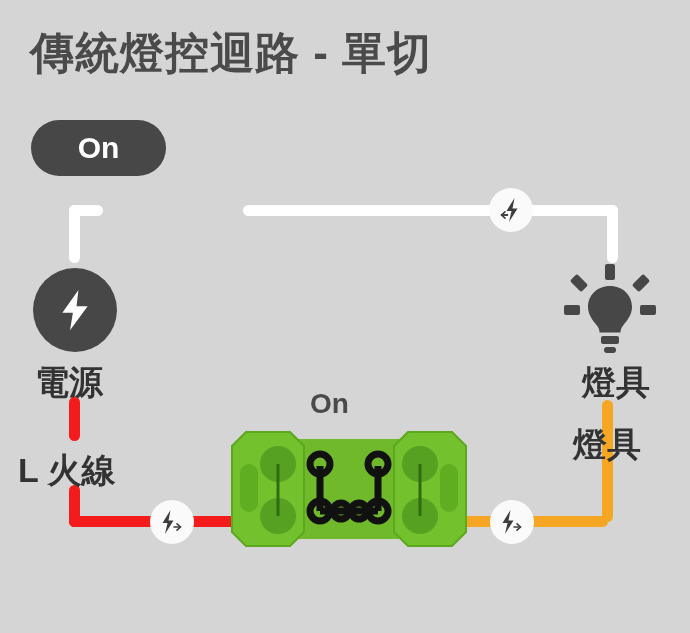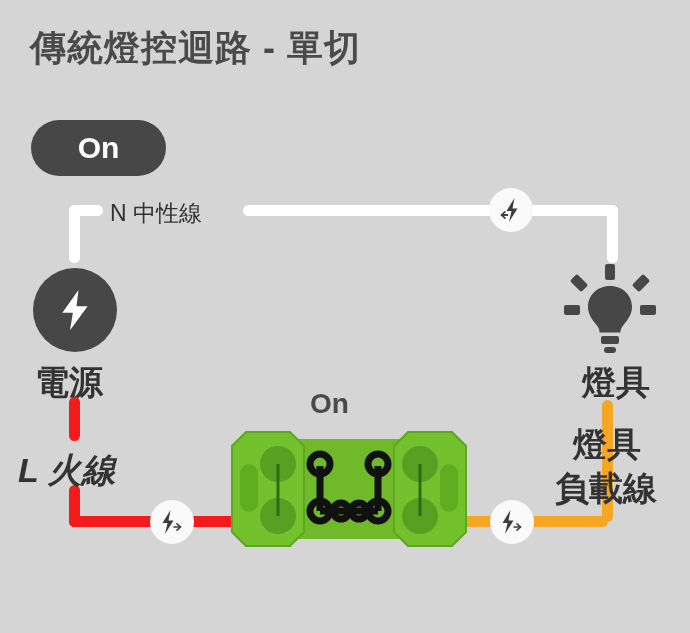--- a/index.html
+++ b/index.html
@@ -14,21 +14,21 @@
     background: #d5d5d5;
     font-family: "Liberation Sans", "DejaVu Sans", sans-serif;
     overflow: hidden;
   }
 
   
   #title {
     position: absolute;
     left: 30px;
     top: 24px;
-    font-size: 36px;
+    font-size: 44px;
     font-weight: bold;
     color: #4a4a4a;
     letter-spacing: 1px;
     white-space: nowrap;
   }
   #state-pill {
     position: absolute;
     left: 31px;
     top: 120px;
     width: 135px;
@@ -135,21 +135,20 @@
   </div>
 
   <div class="wire wire-v w-neutral" style="left:69px; top:205px; height:58px;"></div>
 
   <div class="wire wire-h w-neutral" style="left:69px; top:205px; width:34px;"></div>
 
   <div class="wire wire-h w-neutral" style="left:243px; top:205px; width:375px;"></div>
 
   <div class="wire wire-v w-neutral" style="left:607px; top:205px; height:58px;"></div>
 
-  <div class="label-thin" style="left:110px; top:198px;">N 中性線</div>
 
   <div class="badge" style="left:489px; top:188px;">
     <svg width="30" height="30" viewBox="0 0 30 30">
       <path d="M18.5 3 L10.5 16 L15.5 16 L13 27 L21.5 13.5 L16.5 13.5 Z" fill="#3d3d3d"></path>
       <path d="M12 20 L5 20 M12 20 L12 20" stroke="#3d3d3d" stroke-width="1.6" fill="none"></path>
       <path d="M5.5 20 L9 16.8 M5.5 20 L9 23.2" stroke="#3d3d3d" stroke-width="1.6" fill="none" stroke-linecap="round"></path>
       <line x1="5.5" y1="20" x2="11.5" y2="20" stroke="#3d3d3d" stroke-width="1.6" stroke-linecap="round"></line>
     </svg>
   </div>
 
@@ -157,21 +156,21 @@
     <svg width="46" height="46" viewBox="0 0 24 24">
       <path d="M13.8 1.5 L5.4 13.4 L10.9 13.4 L9.4 22.5 L18.6 10.1 L12.8 10.1 Z" fill="#ffffff"></path>
     </svg>
   </div>
   <div class="label" style="left:35px; top:360px;">電源</div>
 
   <div class="wire wire-v w-live" style="left:69px; top:397px; height:44px;"></div>
   <div class="wire wire-v w-live" style="left:69px; top:485px; height:42px;"></div>
   <div class="wire wire-h w-live" style="left:69px; top:516px; width:210px;"></div>
 
-  <div class="label" style="left:18px; top:448px;font-style:italic;">L 火線</div>
+  <div class="label" style="left:18px; top:448px;">L 火線</div>
 
   <div class="badge" style="left:150px; top:500px;">
     <svg width="30" height="30" viewBox="0 0 30 30">
       <path d="M13.5 3 L5.5 16 L10.5 16 L8 27 L16.5 13.5 L11.5 13.5 Z" fill="#3d3d3d"></path>
       <line x1="17" y1="20" x2="23.5" y2="20" stroke="#3d3d3d" stroke-width="1.6" stroke-linecap="round"></line>
       <path d="M23.5 20 L20 16.8 M23.5 20 L20 23.2" stroke="#3d3d3d" stroke-width="1.6" fill="none" stroke-linecap="round"></path>
     </svg>
   </div>
 
   <div class="wire wire-h w-load" style="left:424px; top:516px; width:184px;"></div>
@@ -195,21 +194,20 @@
       <rect x="74" y="13" width="10" height="16" rx="2" fill="#474747" transform="rotate(45 79 21)"></rect>
 
       <path d="M48 24 C35 24 26 33.5 26 45 C26 53 31 58.5 34.5 63 C36.5 65.6 37.5 67.5 37.5 70.5 L58.5 70.5 C58.5 67.5 59.5 65.6 61.5 63 C65 58.5 70 53 70 45 C70 33.5 61 24 48 24 Z" fill="#474747"></path>
 
       <rect x="39" y="74" width="18" height="8" rx="2" fill="#474747"></rect>
       <rect x="42" y="85" width="12" height="6" rx="3" fill="#474747"></rect>
     </svg>
   </div>
   <div class="label" style="left:582px; top:360px;">燈具</div>
   <div class="label" style="left:573px; top:422px;">燈具</div>
-  <div class="label" style="left:555px; top:466px;">負載線</div>
 
   <div id="switch-label-on">On</div>
 
   <div id="switch">
     <svg width="242" height="122" viewBox="0 0 242 122">
 
       <rect x="46" y="11" width="150" height="100" fill="#6fb92a"></rect>
 
       <path d="M18 4 L62 4 L76 18 L76 104 L62 118 L18 118 L4 104 L4 18 Z" fill="#74c12e" stroke="#5ca81f" stroke-width="2"></path>
 

